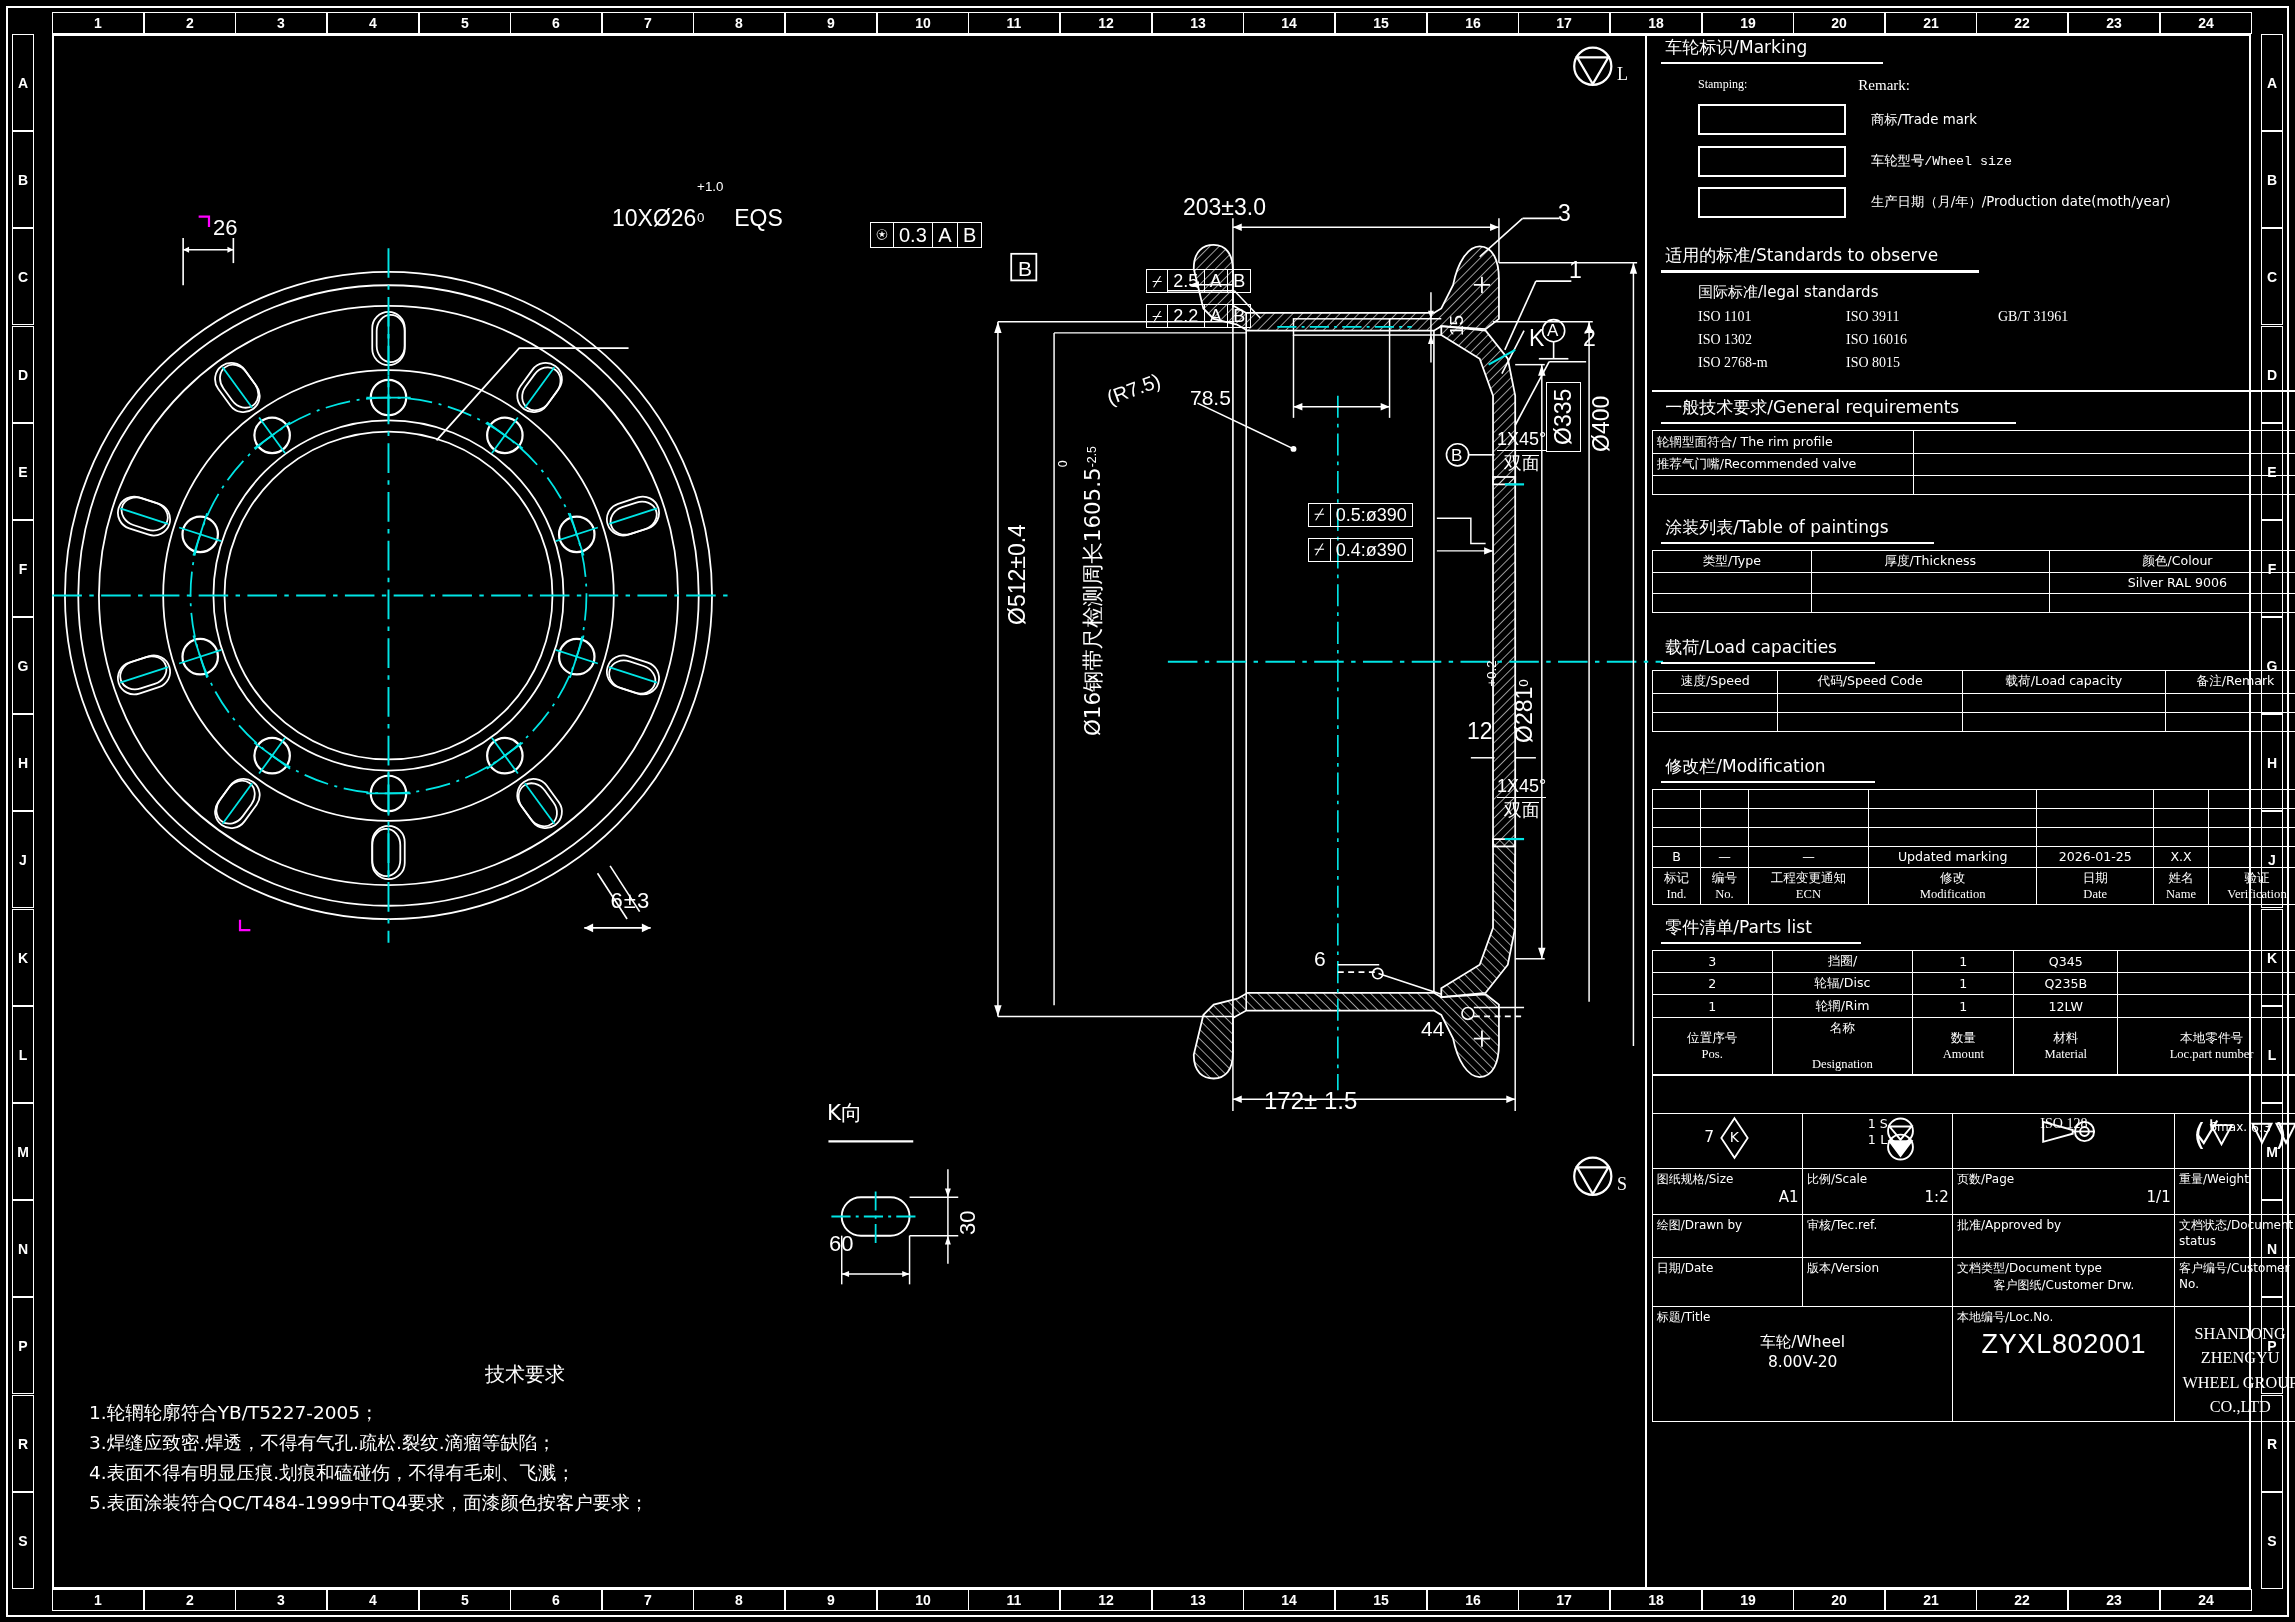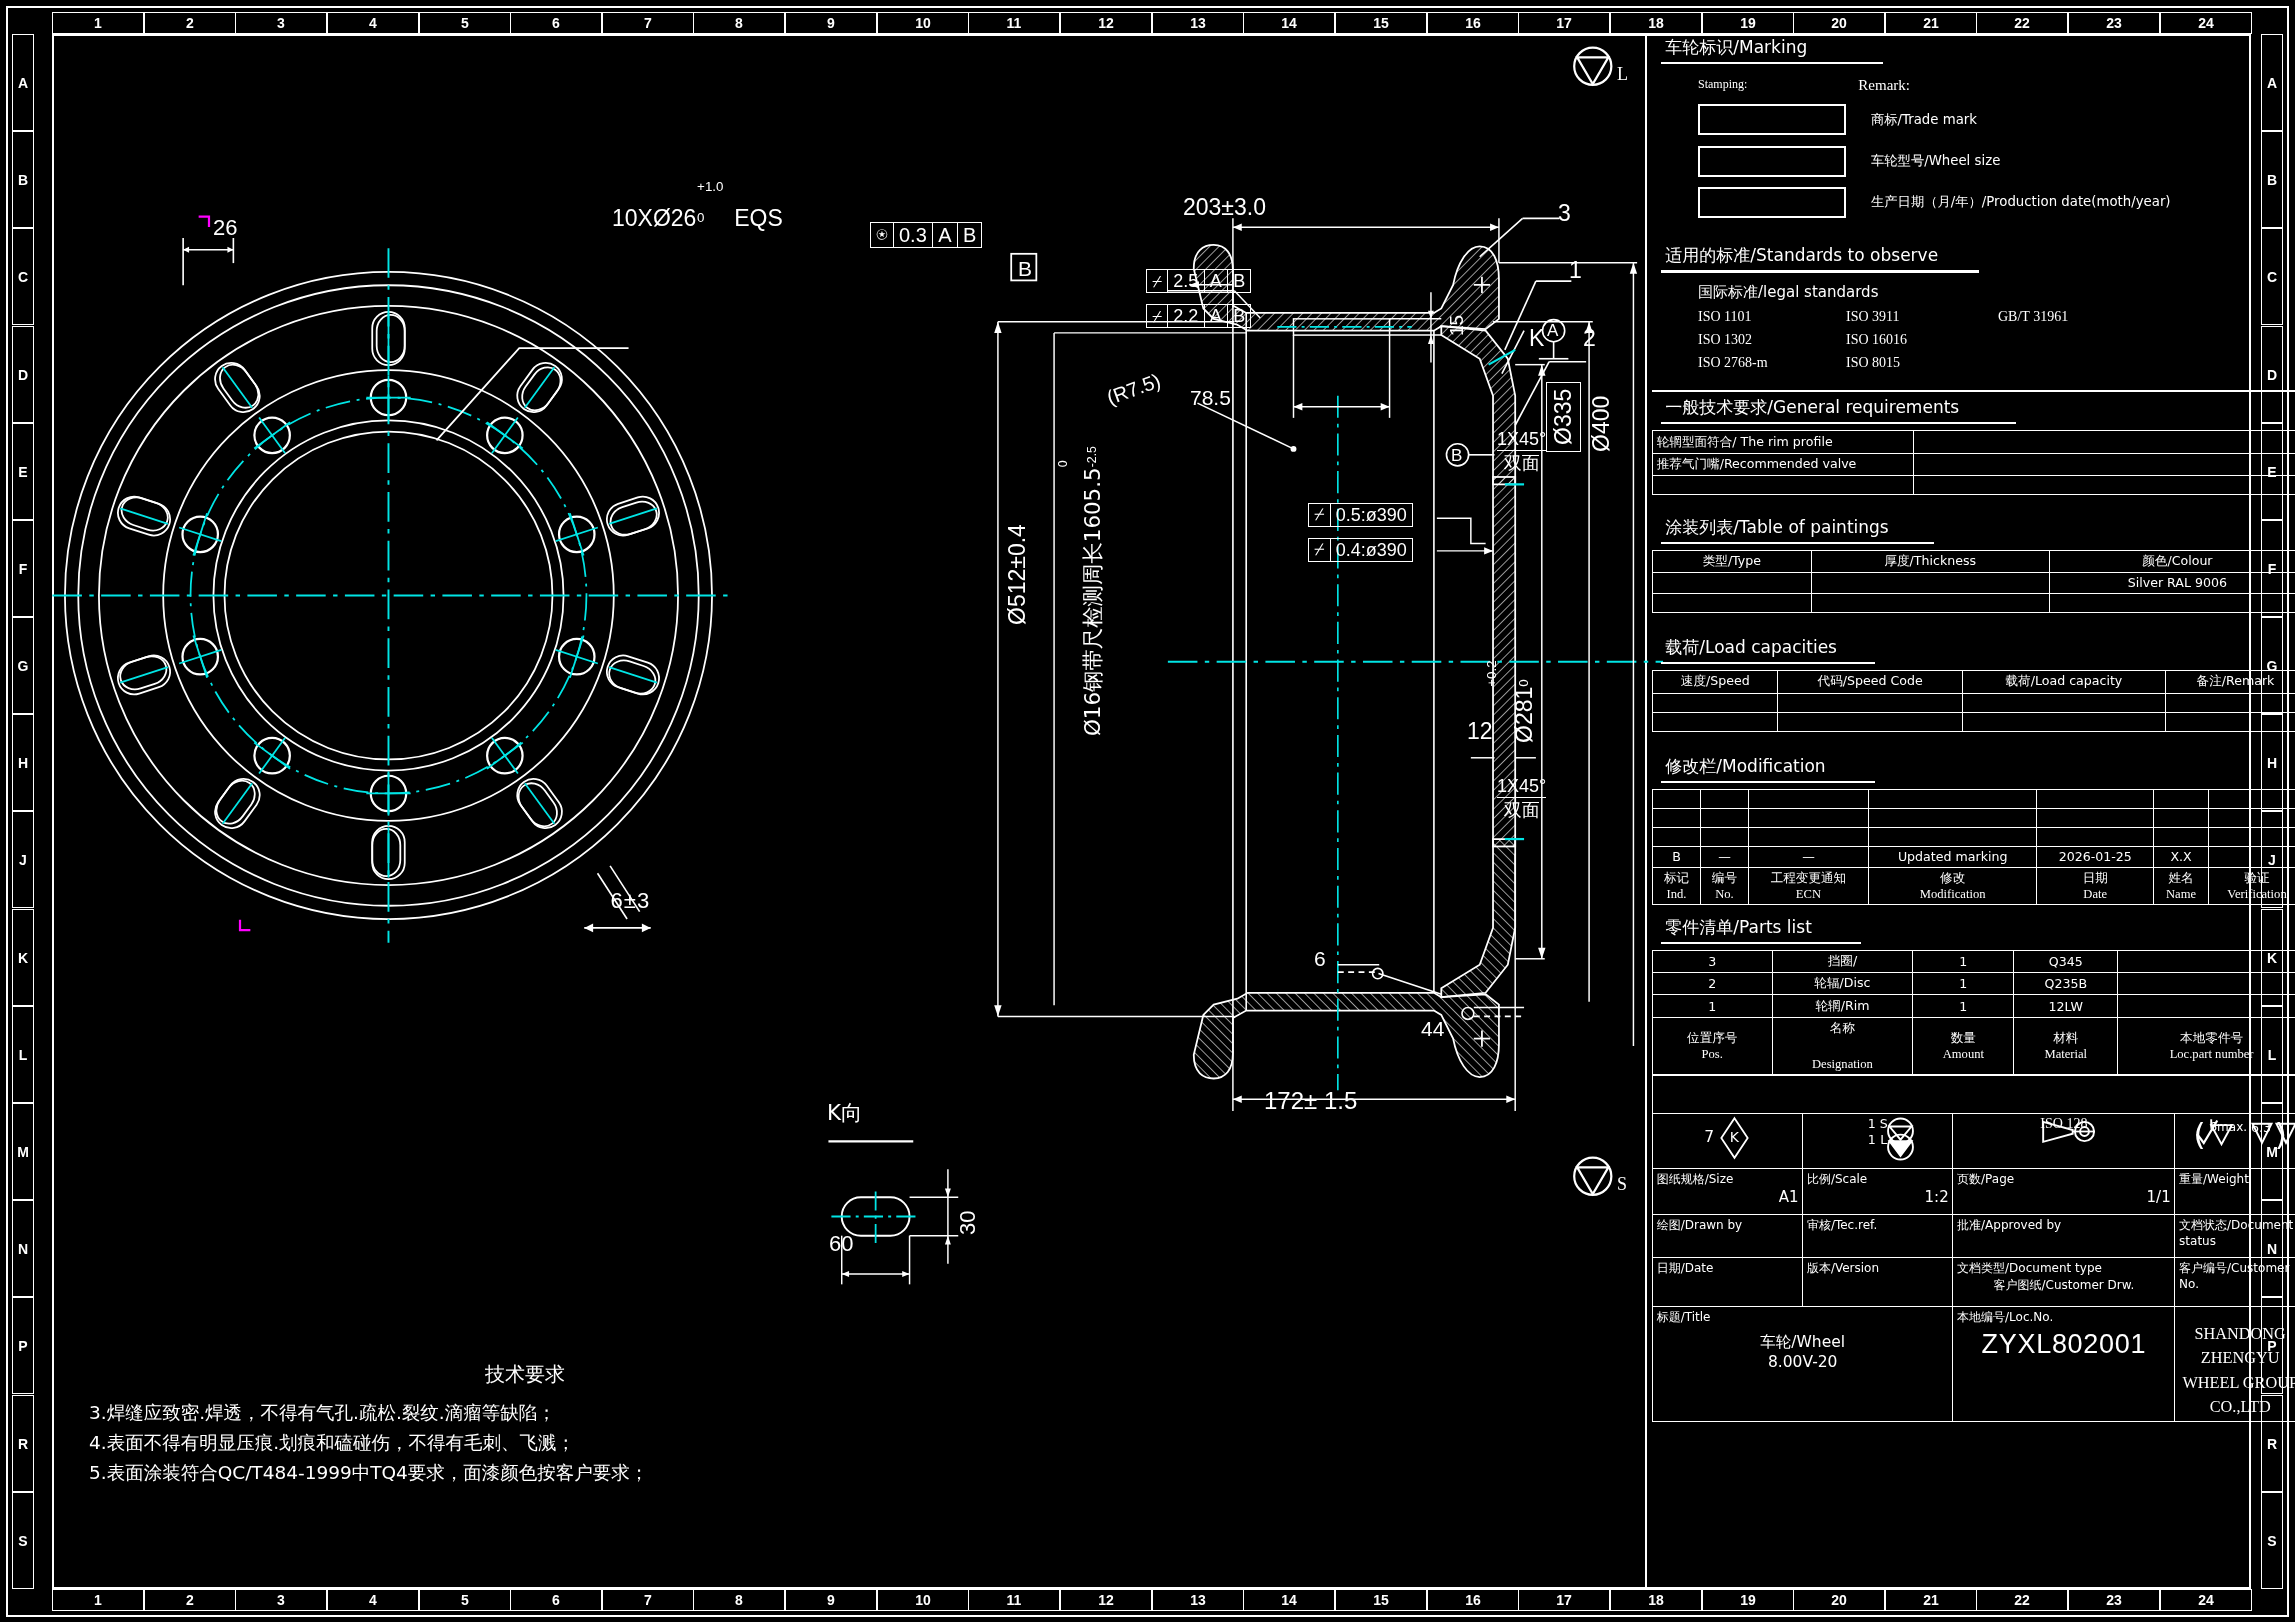--- a/index.html
+++ b/index.html
@@ -578,20 +578,21 @@
     <div class="txt" style="left:1565px; top:30px; font-size:18px; font-family:'Liberation Serif',serif;">L</div>
     <svg style="left:1517px; top:1117px;" width="52" height="52" viewBox="0 0 70 70">
       <circle cx="32" cy="34" r="25" fill="none" stroke="#fff" stroke-width="3"></circle>
       <path d="M 11 22 L 53 22 L 32 58 Z" fill="none" stroke="#fff" stroke-width="3"></path>
     </svg>
     <div class="txt" style="left:1565px; top:1140px; font-size:18px; font-family:'Liberation Serif',serif;">S</div>
 
     <div class="techreq" style="left:37px; top:1327px; width:872px;">
       <div class="hd">技术要求</div>
       <div id="techlist">
+          <div class="li">1.轮辋轮廓符合YB/T5227-2005；</div>
           <div class="li">3.焊缝应致密.焊透，不得有气孔.疏松.裂纹.滴瘤等缺陷；</div>
           <div class="li">4.表面不得有明显压痕.划痕和磕碰伤，不得有毛刺、飞溅；</div>
           <div class="li">5.表面涂装符合QC/T484-1999中TQ4要求，面漆颜色按客户要求；</div>
         </div>
     </div>
 
     <div class="panel">
 
       <div class="sec-title">车轮标识/Marking</div>
       <div class="sec-rule" style="width:222px;"></div>
@@ -599,21 +600,21 @@
         <div style="font-size:12px; font-family:'Liberation Serif',serif;">Stamping:</div>
         <div style="font-size:15px; font-family:'Liberation Serif',serif;">Remark:</div>
       </div>
       <div id="marking-rows" style="padding:10.3px 0 0 46px;">
           <div style="display: flex; align-items: center; gap: 25px; margin-bottom: 10.3px;">
             <div class="stamp-box"></div>
             <div class="cn" style="font-size: 13.3px;">商标/Trade mark</div>
           </div>
           <div style="display: flex; align-items: center; gap: 25px; margin-bottom: 10.3px;">
             <div class="stamp-box"></div>
-            <div class="cn" style="font-size: 13.3px;">车轮型号/Wheel size</div>
+            <div class="cn" style="font-size: 13.3px; font-family: Liberation Mono, monospace;">车轮型号/Wheel size</div>
           </div>
           <div style="display: flex; align-items: center; gap: 25px; margin-bottom: 10.3px;">
             <div class="stamp-box"></div>
             <div class="cn" style="font-size: 13.3px;">生产日期（月/年）/Production date(moth/year)</div>
           </div>
         </div>
 
       <div style="margin-top:25px;">
         <div class="sec-title">适用的标准/Standards to observe</div>
         <div class="sec-rule" style="width:318px;"></div>

